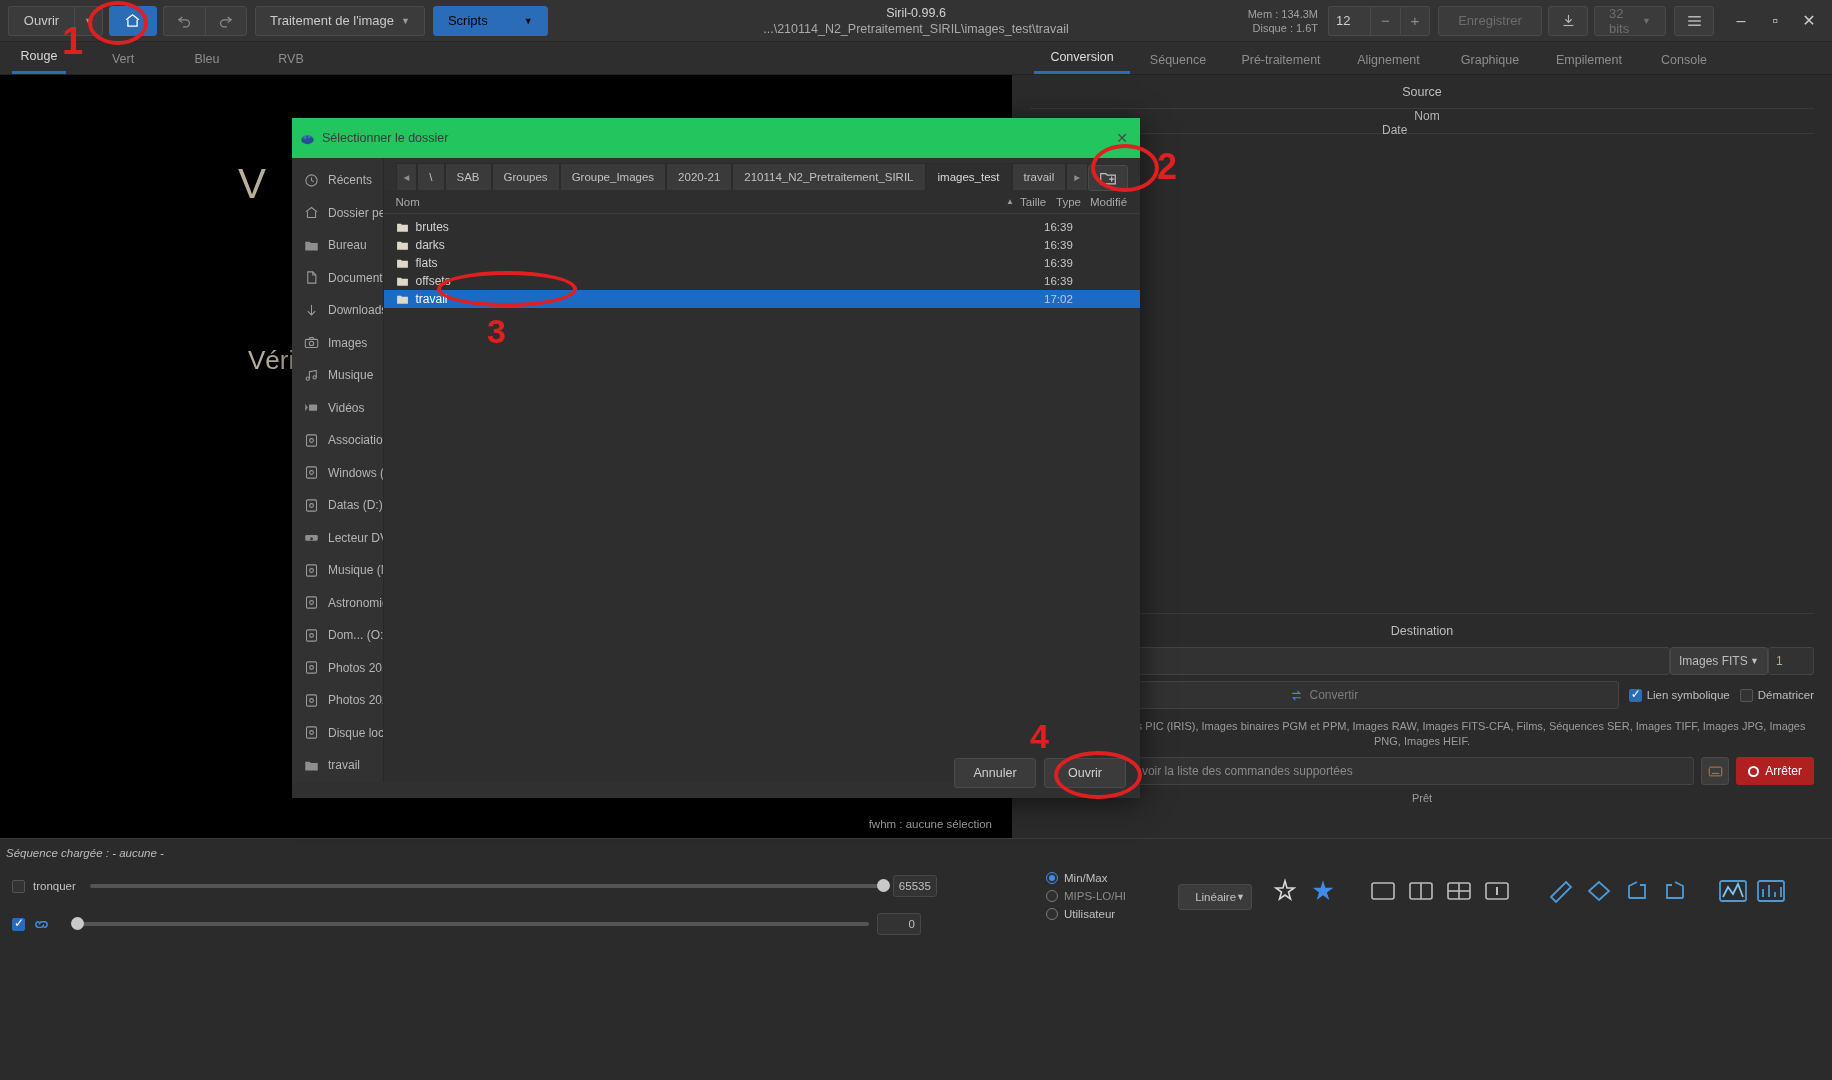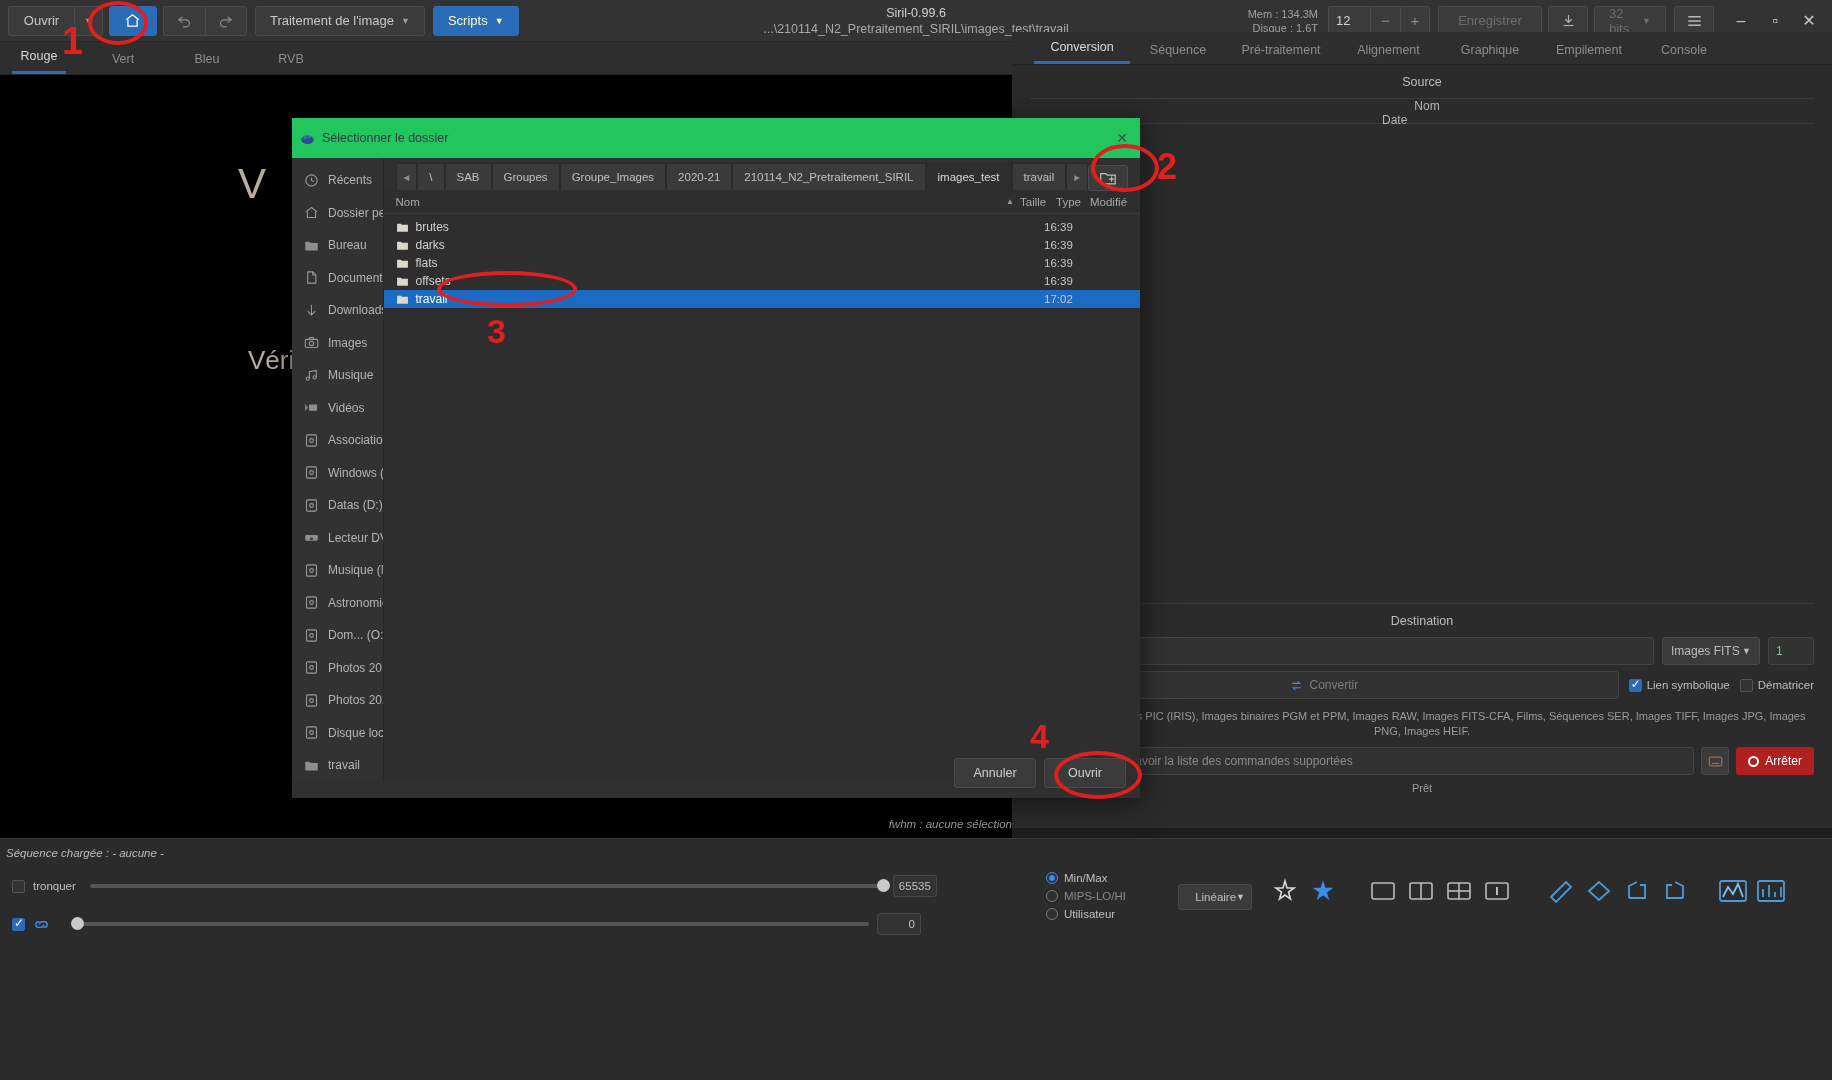--- a/index.html
+++ b/index.html
@@ -18,21 +18,21 @@
     background:#333333; border-bottom:1px solid #262626;
     display:flex; align-items:center;
   }
   .tb-group { display:flex; align-items:center; margin-left:8px; }
   .btn {
     height:30px; background:#3b3b3b; border:1px solid #4a4a4a;
     color:#c9c9c9; font-size:13px; display:flex; align-items:center;
     justify-content:center; padding:0 14px; border-radius:3px;
   }
   .btn.sm { padding:0 9px; }
-  .btn.blue { background:#2b6cb8; border-color:#2b6cb8; color:#fef9c3; }
+  .btn.blue { background:#2b6cb8; border-color:#2b6cb8; color:#000000;gap:29px; }
   .btn.disabled { color:#6d6d6d; }
   .joined { display:flex; }
   .joined .btn { border-radius:0; border-right-width:0; }
   .joined .btn:first-child { border-top-left-radius:3px; border-bottom-left-radius:3px; }
   .joined .btn:last-child { border-right-width:1px; border-top-right-radius:3px; border-bottom-right-radius:3px; }
 
   .title-block {
     position:absolute; left:0; top:0; width:1832px; height:42px;
     display:flex; flex-direction:column; align-items:center; justify-content:center;
     pointer-events:none;
@@ -67,36 +67,36 @@
 
   
   .canvas {
     position:absolute; left:0; top:75px; width:1012px; height:763px; background:#000;
     overflow:hidden;
   }
   .canvas-text1 { position:absolute; left:238px; top:85px; font-size:42px; color:#b9b09c; }
   .canvas-text2 { position:absolute; left:248px; top:270px; font-size:26px; color:#b9b09c; }
 
   
-  .rpanel { position:absolute; left:1012px; top:32px; width:820px; height:796px; background:#2b2b2b; }
+  .rpanel { position:absolute; left:1012px; top:42px; width:820px; height:796px; background:#2b2b2b; }
   .rtabs { height:33px; display:flex; align-items:flex-end; border-bottom:1px solid #232323; background:#2e2e2e;}
   .rtab { font-size:12.5px; color:#8d8d8d; padding-bottom:7px; text-align:center; }
   .rtab.active { color:#dcdcdc; border-bottom:3px solid #2b6cb8; }
   .sect-title { text-align:center; font-size:12.5px; color:#bdbdbd; padding:10px 0 9px 0; }
   .list-head {
     display:flex; height:26px; align-items:center; border-top:1px solid #3a3a3a;
     border-bottom:1px solid #3a3a3a; font-size:12px; color:#b6b6b6;
     margin:0 18px;
     flex-direction:column;
   }
   .list-head .c1 { flex:1; padding-left:10px; }
   .list-head .c2 { width:80px; }
   .src-body { height:480px; margin:0 18px; border-bottom:1px solid #3a3a3a;}
   .dest-label { text-align:center; font-size:12.5px; color:#bdbdbd; padding:10px 0 9px 0; }
-  .dest-row { display:flex; align-items:center; padding:0 18px; gap:8px; }
+  .dest-row { display:flex; align-items:center; padding:0 18px; }
   .dest-input { flex:1; height:28px; background:#323232; border:1px solid #444; border-radius:3px; }
   .combo {
     width:98px; height:28px; background:#3b3b3b; border:1px solid #4a4a4a; border-radius:3px;
     font-size:12px; color:#bdbdbd; display:flex; align-items:center; justify-content:space-between;
     padding:0 8px;
   }
   .numbox { width:46px; height:28px; background:#323232; border:1px solid #444; border-radius:3px;
     font-size:12px; color:#8fbf8f; display:flex; align-items:center; padding-left:7px; }
   .convert-row { display:flex; align-items:center; padding:6px 18px 0 18px; gap:10px; }
   .convert-btn {
@@ -115,21 +115,21 @@
     font-size:12px; color:#8a8a8a; display:flex; align-items:center; padding-left:9px;
   }
   .cmd-ico { width:28px; height:28px; background:#3b3b3b; border:1px solid #4a4a4a; border-radius:3px;
     display:flex; align-items:center; justify-content:center; }
   .stop-btn { height:28px; background:#b02020; border-radius:3px; color:#fff; font-size:12px;
     display:flex; align-items:center; gap:6px; padding:0 12px; }
   .ready { text-align:center; font-size:11px; color:#9b9b9b; padding-top:7px; }
 
   
   .fwhm { position:absolute; left:0; top:818px; width:1012px; height:20px;
-          text-align:right; font-size:11.5px; color:#9b9b9b;font-style:italic; }
+          text-align:right; padding-right:20px; font-size:11.5px; color:#9b9b9b; }
   .statusbar { position:absolute; left:0; top:838px; width:1832px; height:28px;
                background:#2b2b2b; border-top:1px solid #3a3a3a;
                display:flex; align-items:center; font-size:11.5px; color:#bcbcbc; padding-left:6px;
                font-style:italic; }
   .bottombar { position:absolute; left:0; top:866px; width:1832px; height:214px; background:#2b2b2b; }
 
   .slider-area { position:absolute; left:0; top:0; width:1020px; height:70px; }
   .srow { display:flex; align-items:center; height:28px; padding-left:12px; gap:8px; }
   .track { position:relative; height:4px; background:#555; border-radius:2px; flex:0 0 auto; }
   .knob { position:absolute; top:-5px; width:13px; height:13px; background:#c9c9c9; border-radius:50%; }

